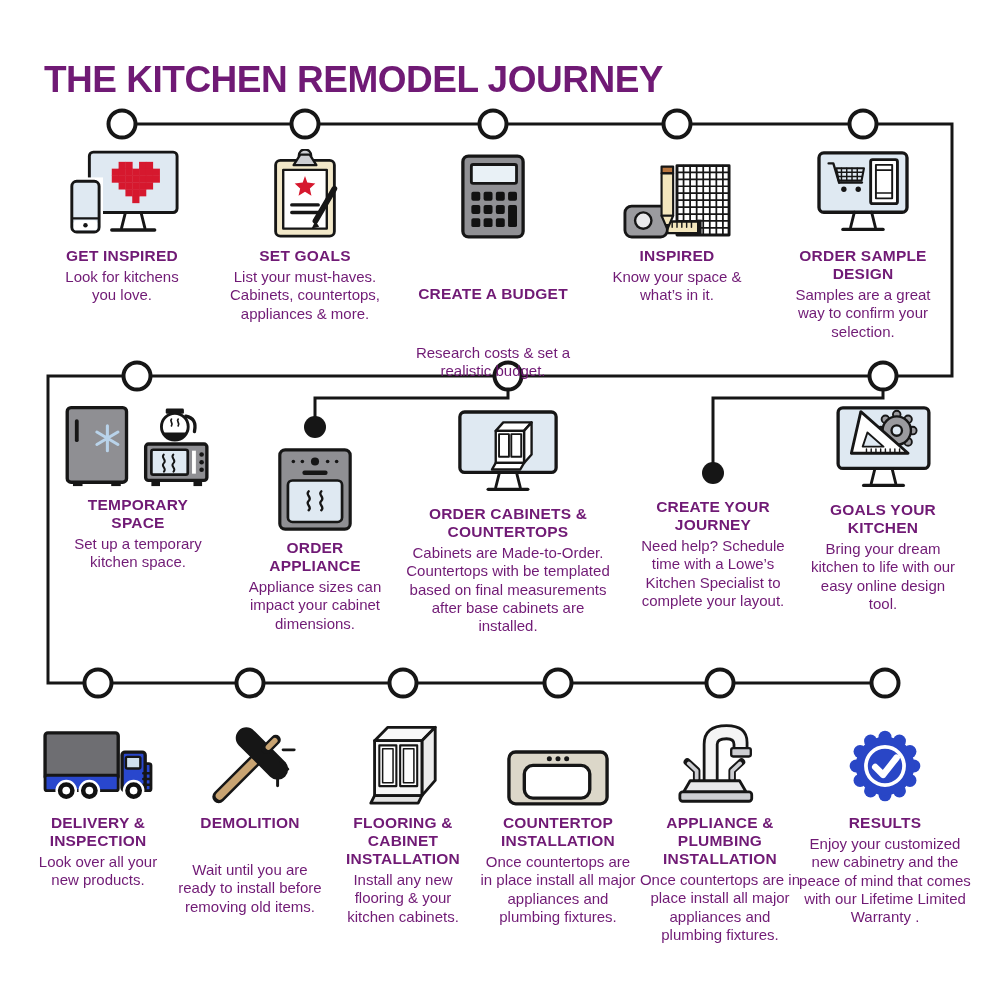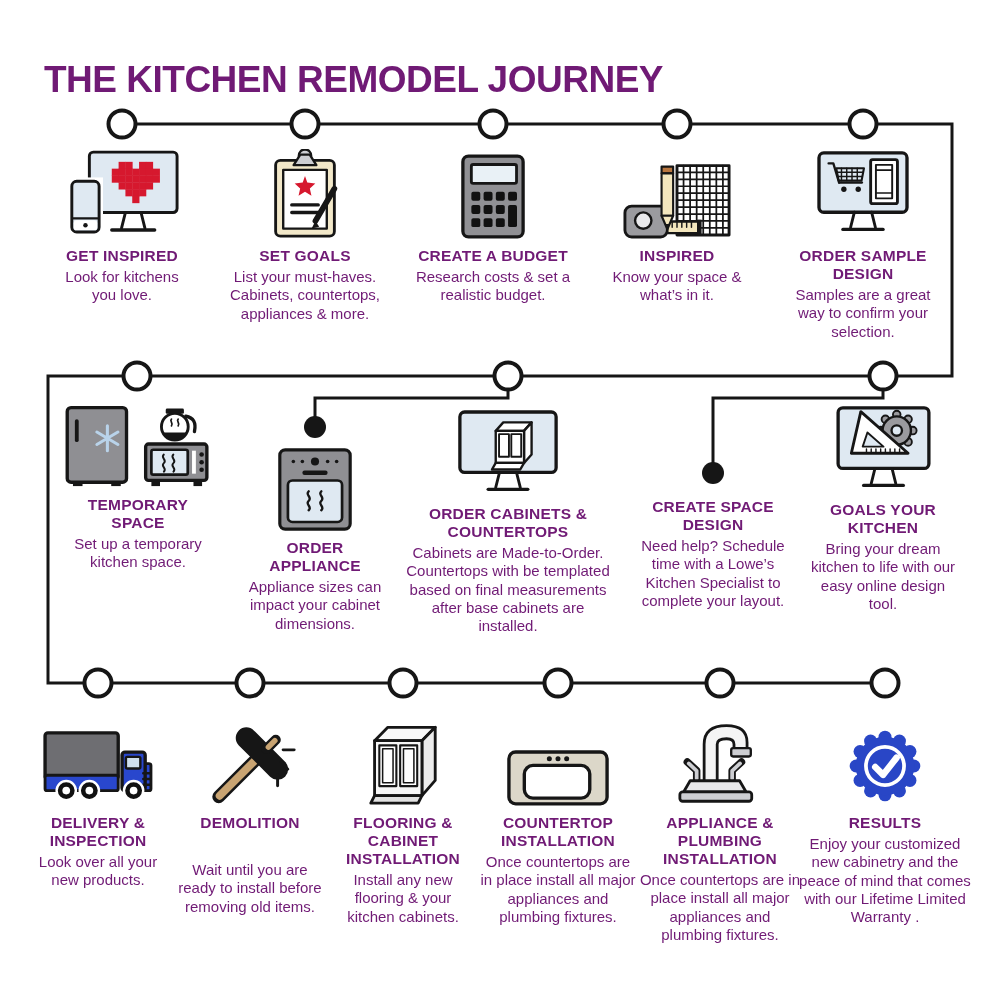--- a/index.html
+++ b/index.html
@@ -102,21 +102,21 @@
         <path d="M39 28.5 L41.4 35.3 L49.9 36.4 L44.1 41.6 L45.8 49.3 L39 45.2 L32.2 49.3 L33.9 41.6 L28.1 36.4 L36.6 35.3 Z" fill="#d6182e"></path>
         <path d="M25 59 H53 M25 67 H53" stroke="#161616" stroke-width="3.5"></path>
         <path d="M70 42 L50 76" stroke="#161616" stroke-width="6"></path>
         <path d="M50 76 l-4 8 l8 -2 z" fill="#161616"></path>
       </svg>
     </div>
     <h3 style="max-width:170px;">SET GOALS</h3>
     <p style="max-width:176px;">List your must-haves. Cabinets, countertops, appliances &amp; more.</p>
   </div>
 
-  <div class="step" style="left:393px;top:147px;width:200px;">
+  <div class="step" style="left:393px;top:147px;width:200px;gap:38px;">
     <div class="icon-box" style="height:92px;">
       <svg width="64" height="85" viewBox="0 0 68 90" stroke-linecap="round" stroke-linejoin="round">
         <rect x="2" y="2" width="64" height="86" rx="6" fill="#909094" stroke="#161616" stroke-width="3.5"></rect>
         <rect x="11" y="11" width="48" height="20" rx="2" fill="#e9f1f6" stroke="#161616" stroke-width="3"></rect>
         <g fill="#111111">
           <rect x="11" y="40" width="9.5" height="9.5" rx="2"></rect>
             <rect x="24" y="40" width="9.5" height="9.5" rx="2"></rect>
             <rect x="37" y="40" width="9.5" height="9.5" rx="2"></rect>
             <rect x="50" y="40" width="9.5" height="9.5" rx="2"></rect>
           <rect x="11" y="54" width="9.5" height="9.5" rx="2"></rect>
@@ -238,21 +238,21 @@
         <rect x="43.5" y="25.5" width="10.5" height="24" fill="none" stroke="#161616" stroke-width="2"></rect>
         <rect x="56.5" y="25.5" width="10.5" height="24" fill="none" stroke="#161616" stroke-width="2"></rect>
         <path d="M40 56 L70 56 L66 63 L36 63 Z" fill="#ffffff" stroke="#161616" stroke-width="2.5"></path>
       </svg>
     </div>
     <h3 style="max-width:165px;">ORDER CABINETS &amp; COUNTERTOPS</h3>
     <p style="max-width:208px;">Cabinets are Made-to-Order. Countertops with  be templated based on final measurements after base cabinets are installed.</p>
   </div>
 
   <div class="step" style="left:618px;top:498px;width:190px;">
-    <h3 style="max-width:140px;margin-top:0;">CREATE SPACE DESIGN</h3>
+    <h3 style="max-width:140px;margin-top:0;">CREATE YOUR JOURNEY</h3>
     <p style="max-width:170px;">Need help? Schedule time with a Lowe’s Kitchen Specialist to complete your layout.</p>
   </div>
 
   <div class="step" style="left:798px;top:406px;width:170px;">
     <div class="icon-box" style="height:87px;">
       <svg width="95" height="87" viewBox="0 0 100 92" stroke-linecap="round" stroke-linejoin="round">
         <rect x="2" y="2" width="96" height="64" rx="5" fill="#dfe9f2" stroke="#161616" stroke-width="3.5"></rect>
         <path d="M41 66 L37 82 M59 66 L63 82" stroke="#161616" stroke-width="3" fill="none"></path>
         <path d="M29 84 H71" stroke="#161616" stroke-width="3.5"></path>
         <g fill="#9a9a9e" stroke="#161616" stroke-width="2">

